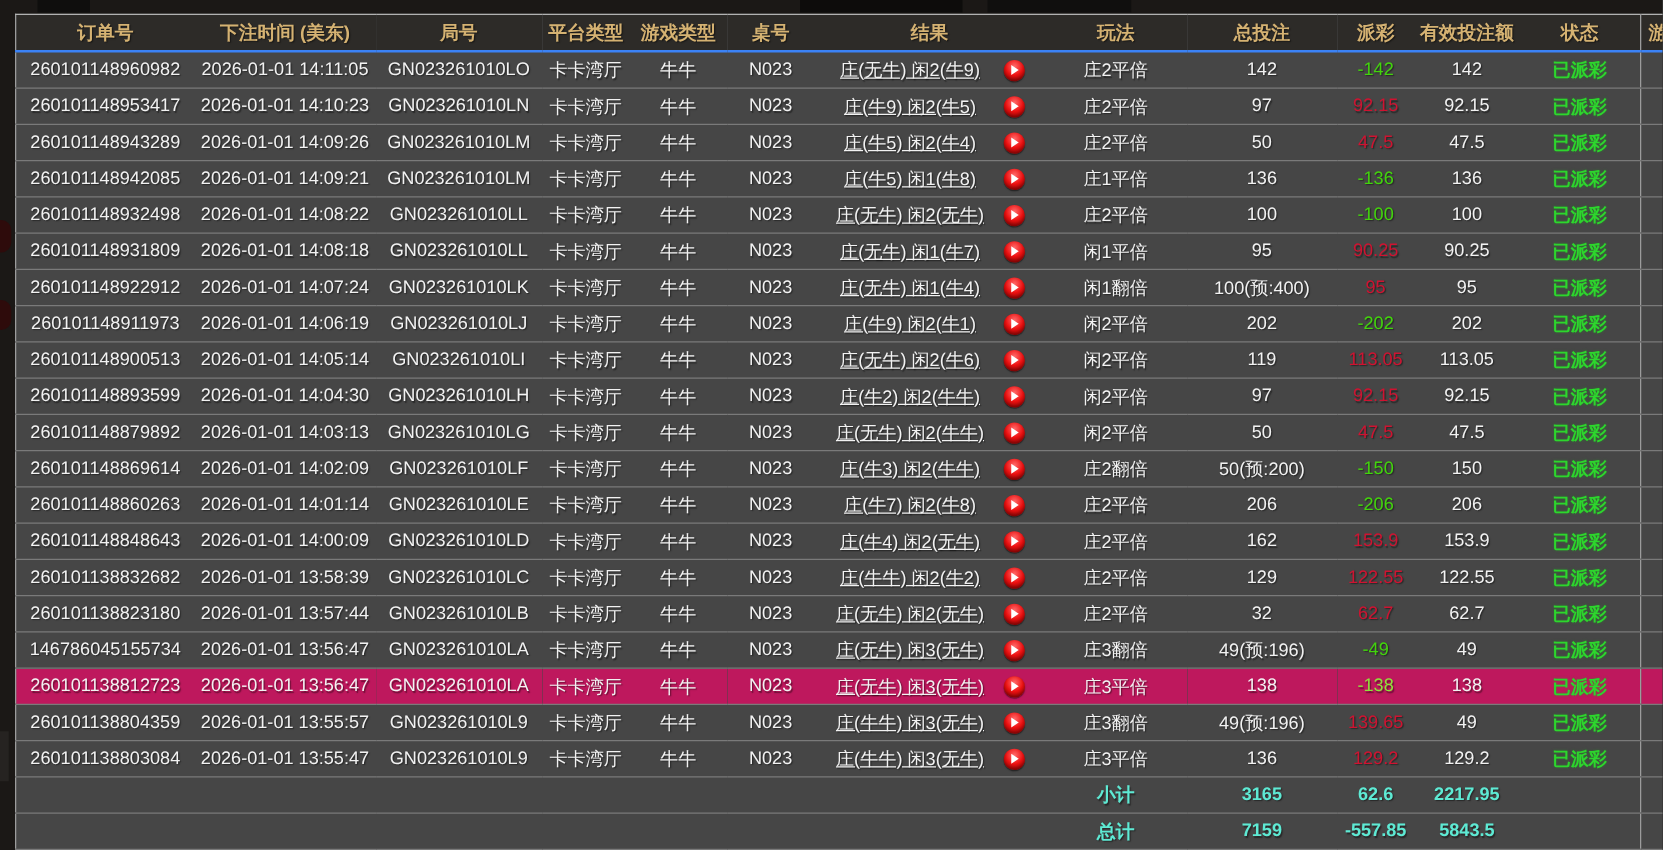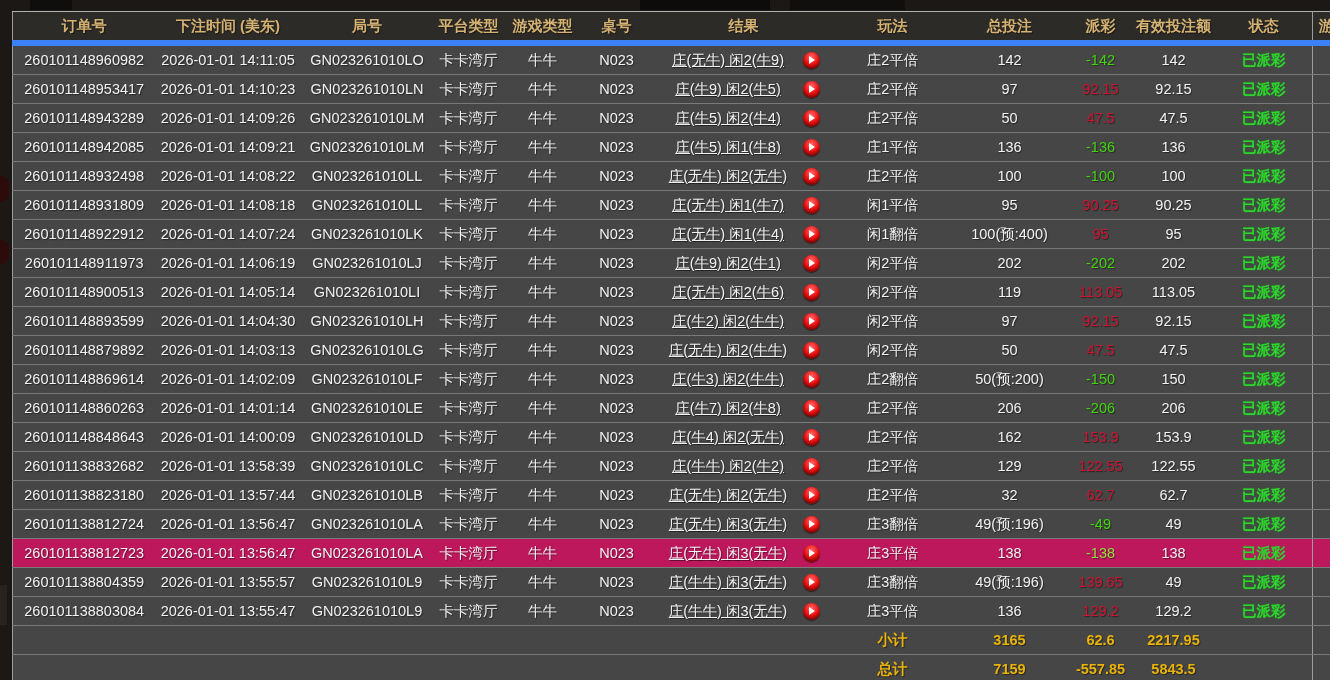--- a/index.html
+++ b/index.html
@@ -25,21 +25,21 @@
     border-left:1px solid #9c9c9c;
   }
   th,td{
     height:28px;padding:0 2px;text-align:center;vertical-align:middle;
     font-size:14.5px;color:#f2f2f2;white-space:nowrap;overflow:hidden;
     border-bottom:1px solid #7a7a7a;
     text-shadow:1px 1px 1px rgba(0,0,0,.45);
   }
   thead th{
     background:#2d2b28;color:#d5b272;font-weight:bold;font-size:15px;
-    border-bottom:6px solid #3b82f6;
+    border-bottom:2px solid #3b82f6;
   }
   .lastcol{border-left:1px solid #9c9c9c;}
 
   .result-wrap{display:flex;align-items:center;height:100%;}
   .result-text{flex:1 1 auto;text-align:center;text-decoration:underline;}
   .play-btn{
     flex:0 0 auto;width:17px;height:17px;border-radius:50%;
     margin-right:14px;cursor:pointer;
     background:radial-gradient(circle at 50% 30%, #ff6a6a 0%, #ee1111 48%, #990000 100%);
     box-shadow:inset 0 -2px 3px rgba(0,0,0,.35), 0 1px 1px rgba(0,0,0,.5);
@@ -52,21 +52,21 @@
     border-bottom:4px solid transparent;
   }
 
   td.pay.pos{color:#cf1331;}
   td.pay.neg{color:#42d40c;margin-top:8px;}
   td.status{color:#2dd62d;font-weight:bold;text-shadow:0 0 2px rgba(30,160,30,.55);}
 
   tr.selected td{background:#be185d;}
   tr.selected td.pay.neg{color:#8fe23c;}
 
-  tfoot td{font-weight:bold;color:#eab308;}
+  tfoot td{font-weight:bold;color:#5eead4;}
   tfoot td.sum-label{font-size:15px;}
 </style>
 </head>
 <body>
 
 <div class="deco d1"></div>
 <div class="deco d2"></div>
 <div class="deco d3"></div>
 <div class="deco b1"></div>
 <div class="deco b2"></div>
@@ -452,21 +452,21 @@
       </div>
     </td>
     <td>庄2平倍</td>
     <td>32</td>
     <td class="pay pos">62.7</td>
     <td>62.7</td>
     <td class="status">已派彩</td>
     <td class="lastcol"></td>
   </tr>
       <tr>
-    <td>260101138812724</td>
+    <td>146786045155734</td>
     <td>2026-01-01 13:56:47</td>
     <td>GN023261010LA</td>
     <td>卡卡湾厅</td>
     <td>牛牛</td>
     <td>N023</td>
     <td>
       <div class="result-wrap">
         <span class="result-text">庄(无牛) 闲3(无牛)</span>
         <span class="play-btn">
               <span class="play-tri"></span>

